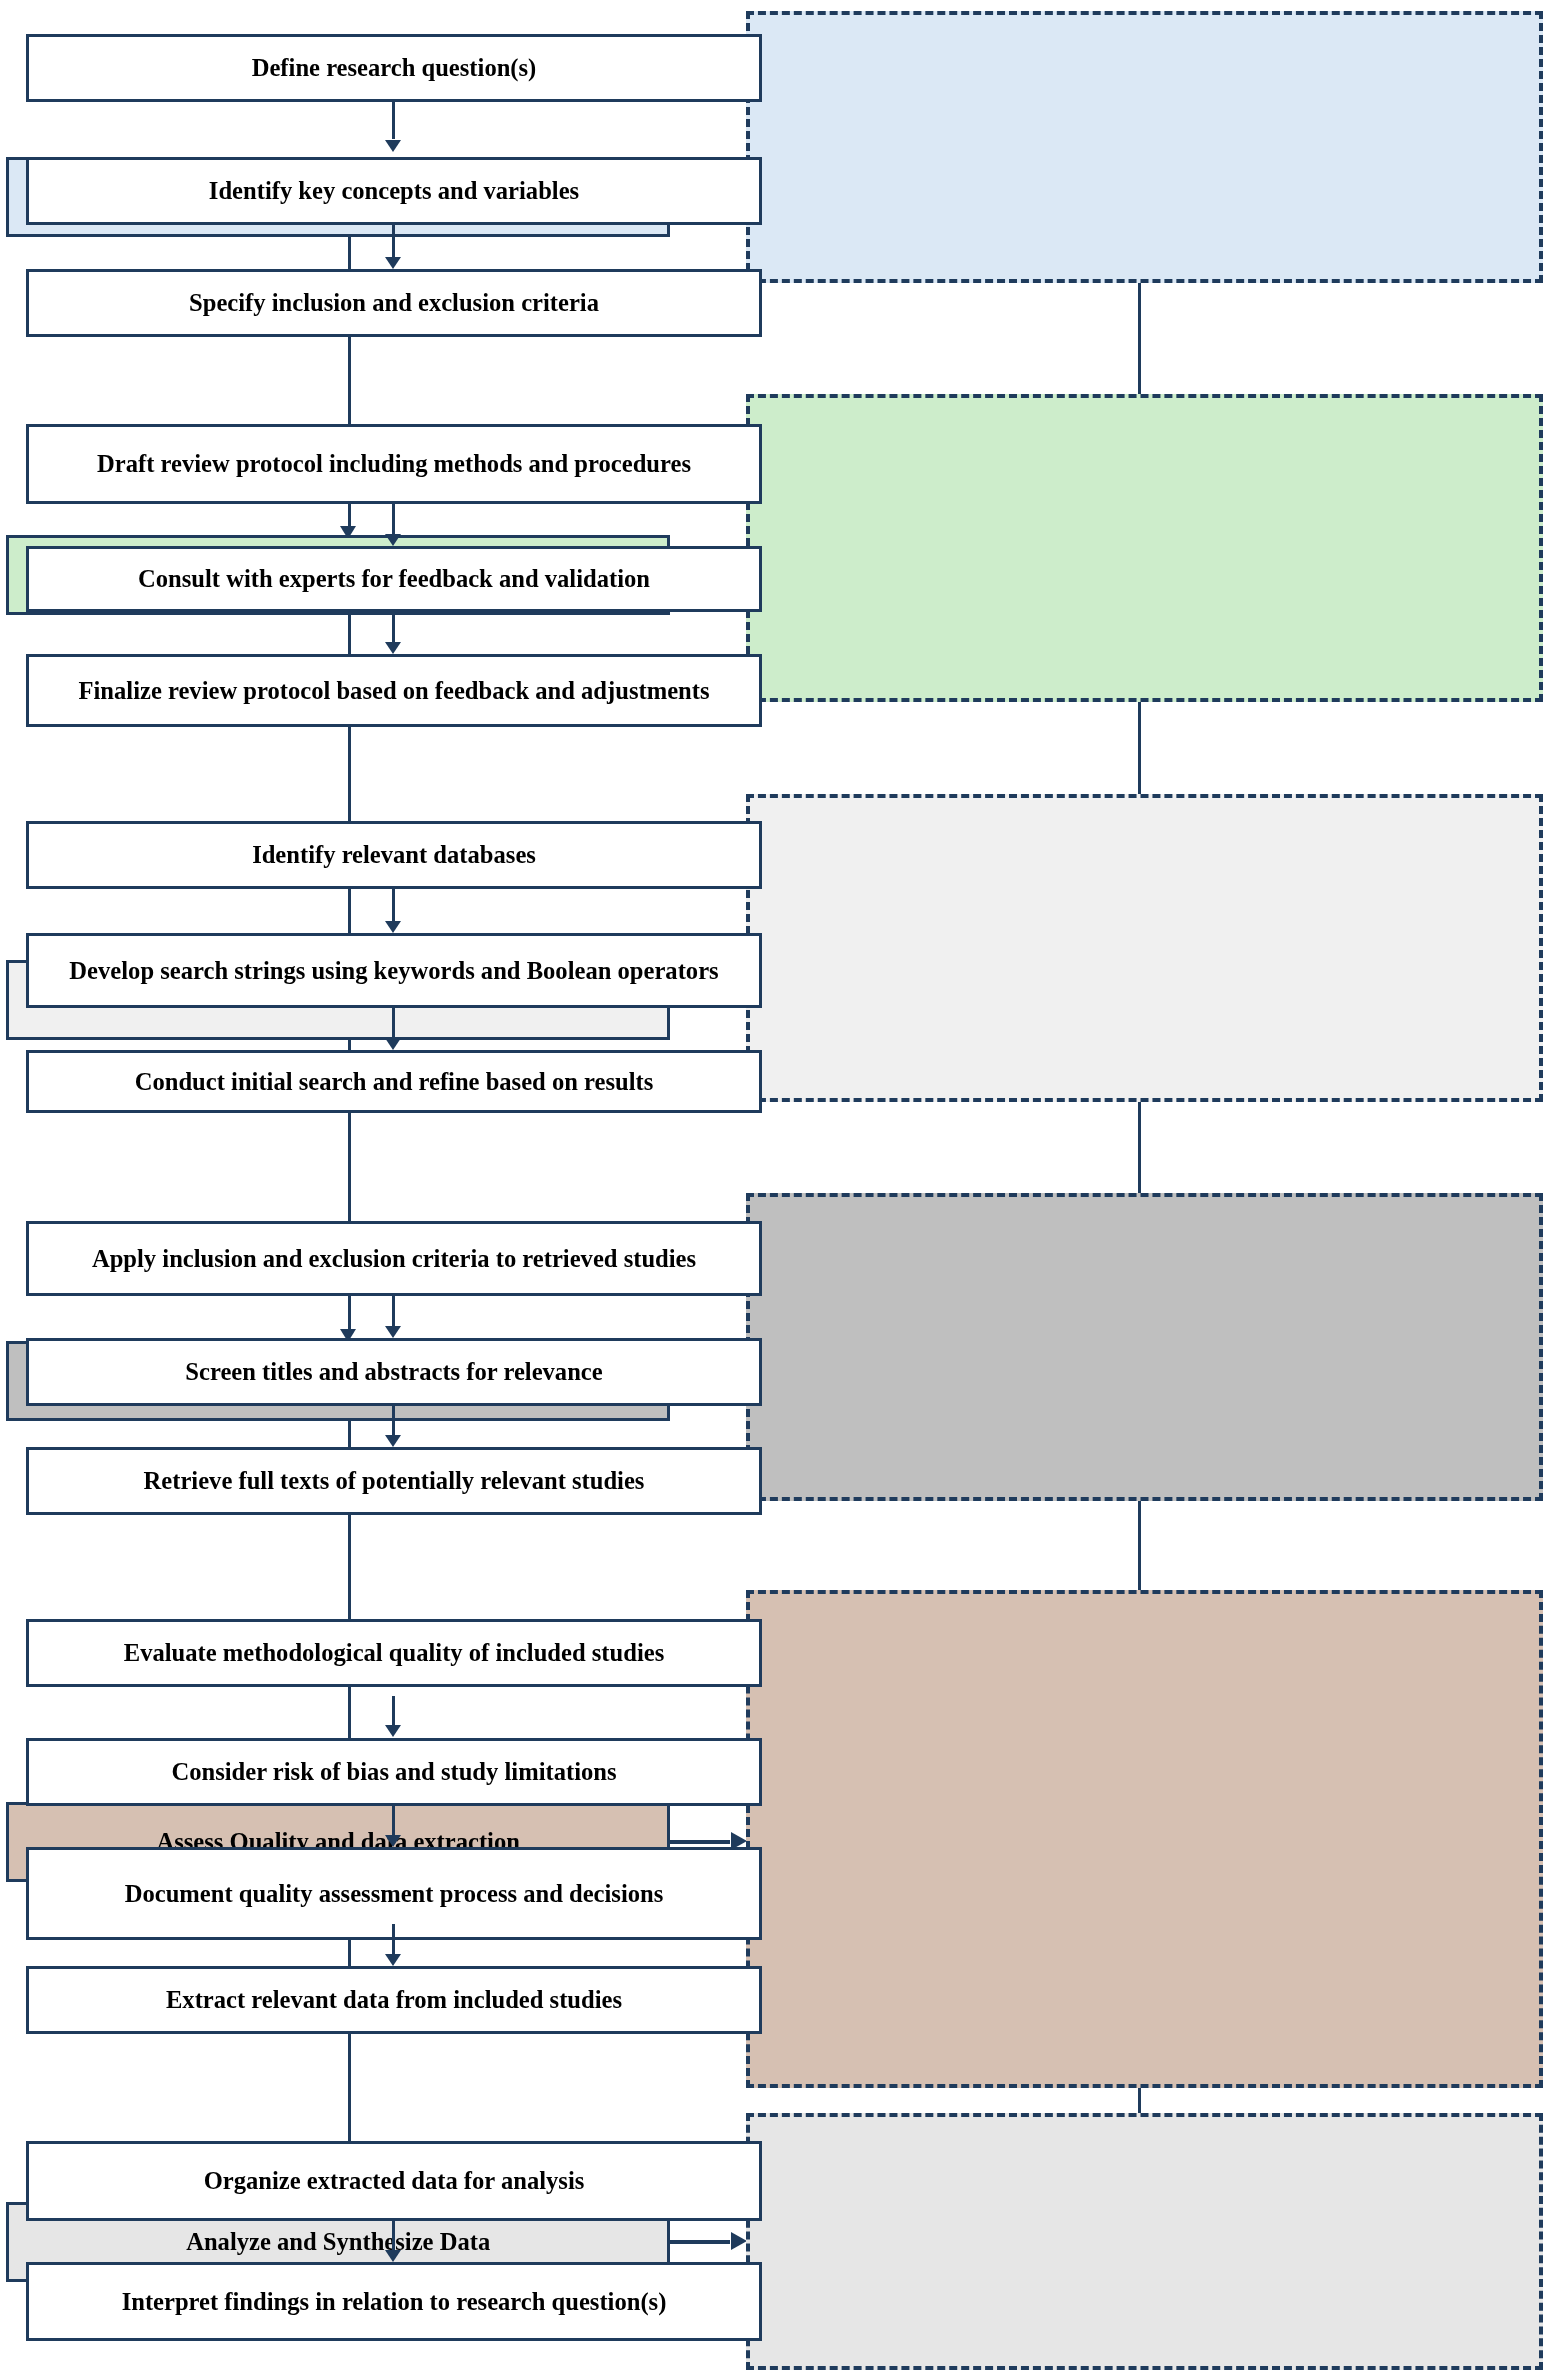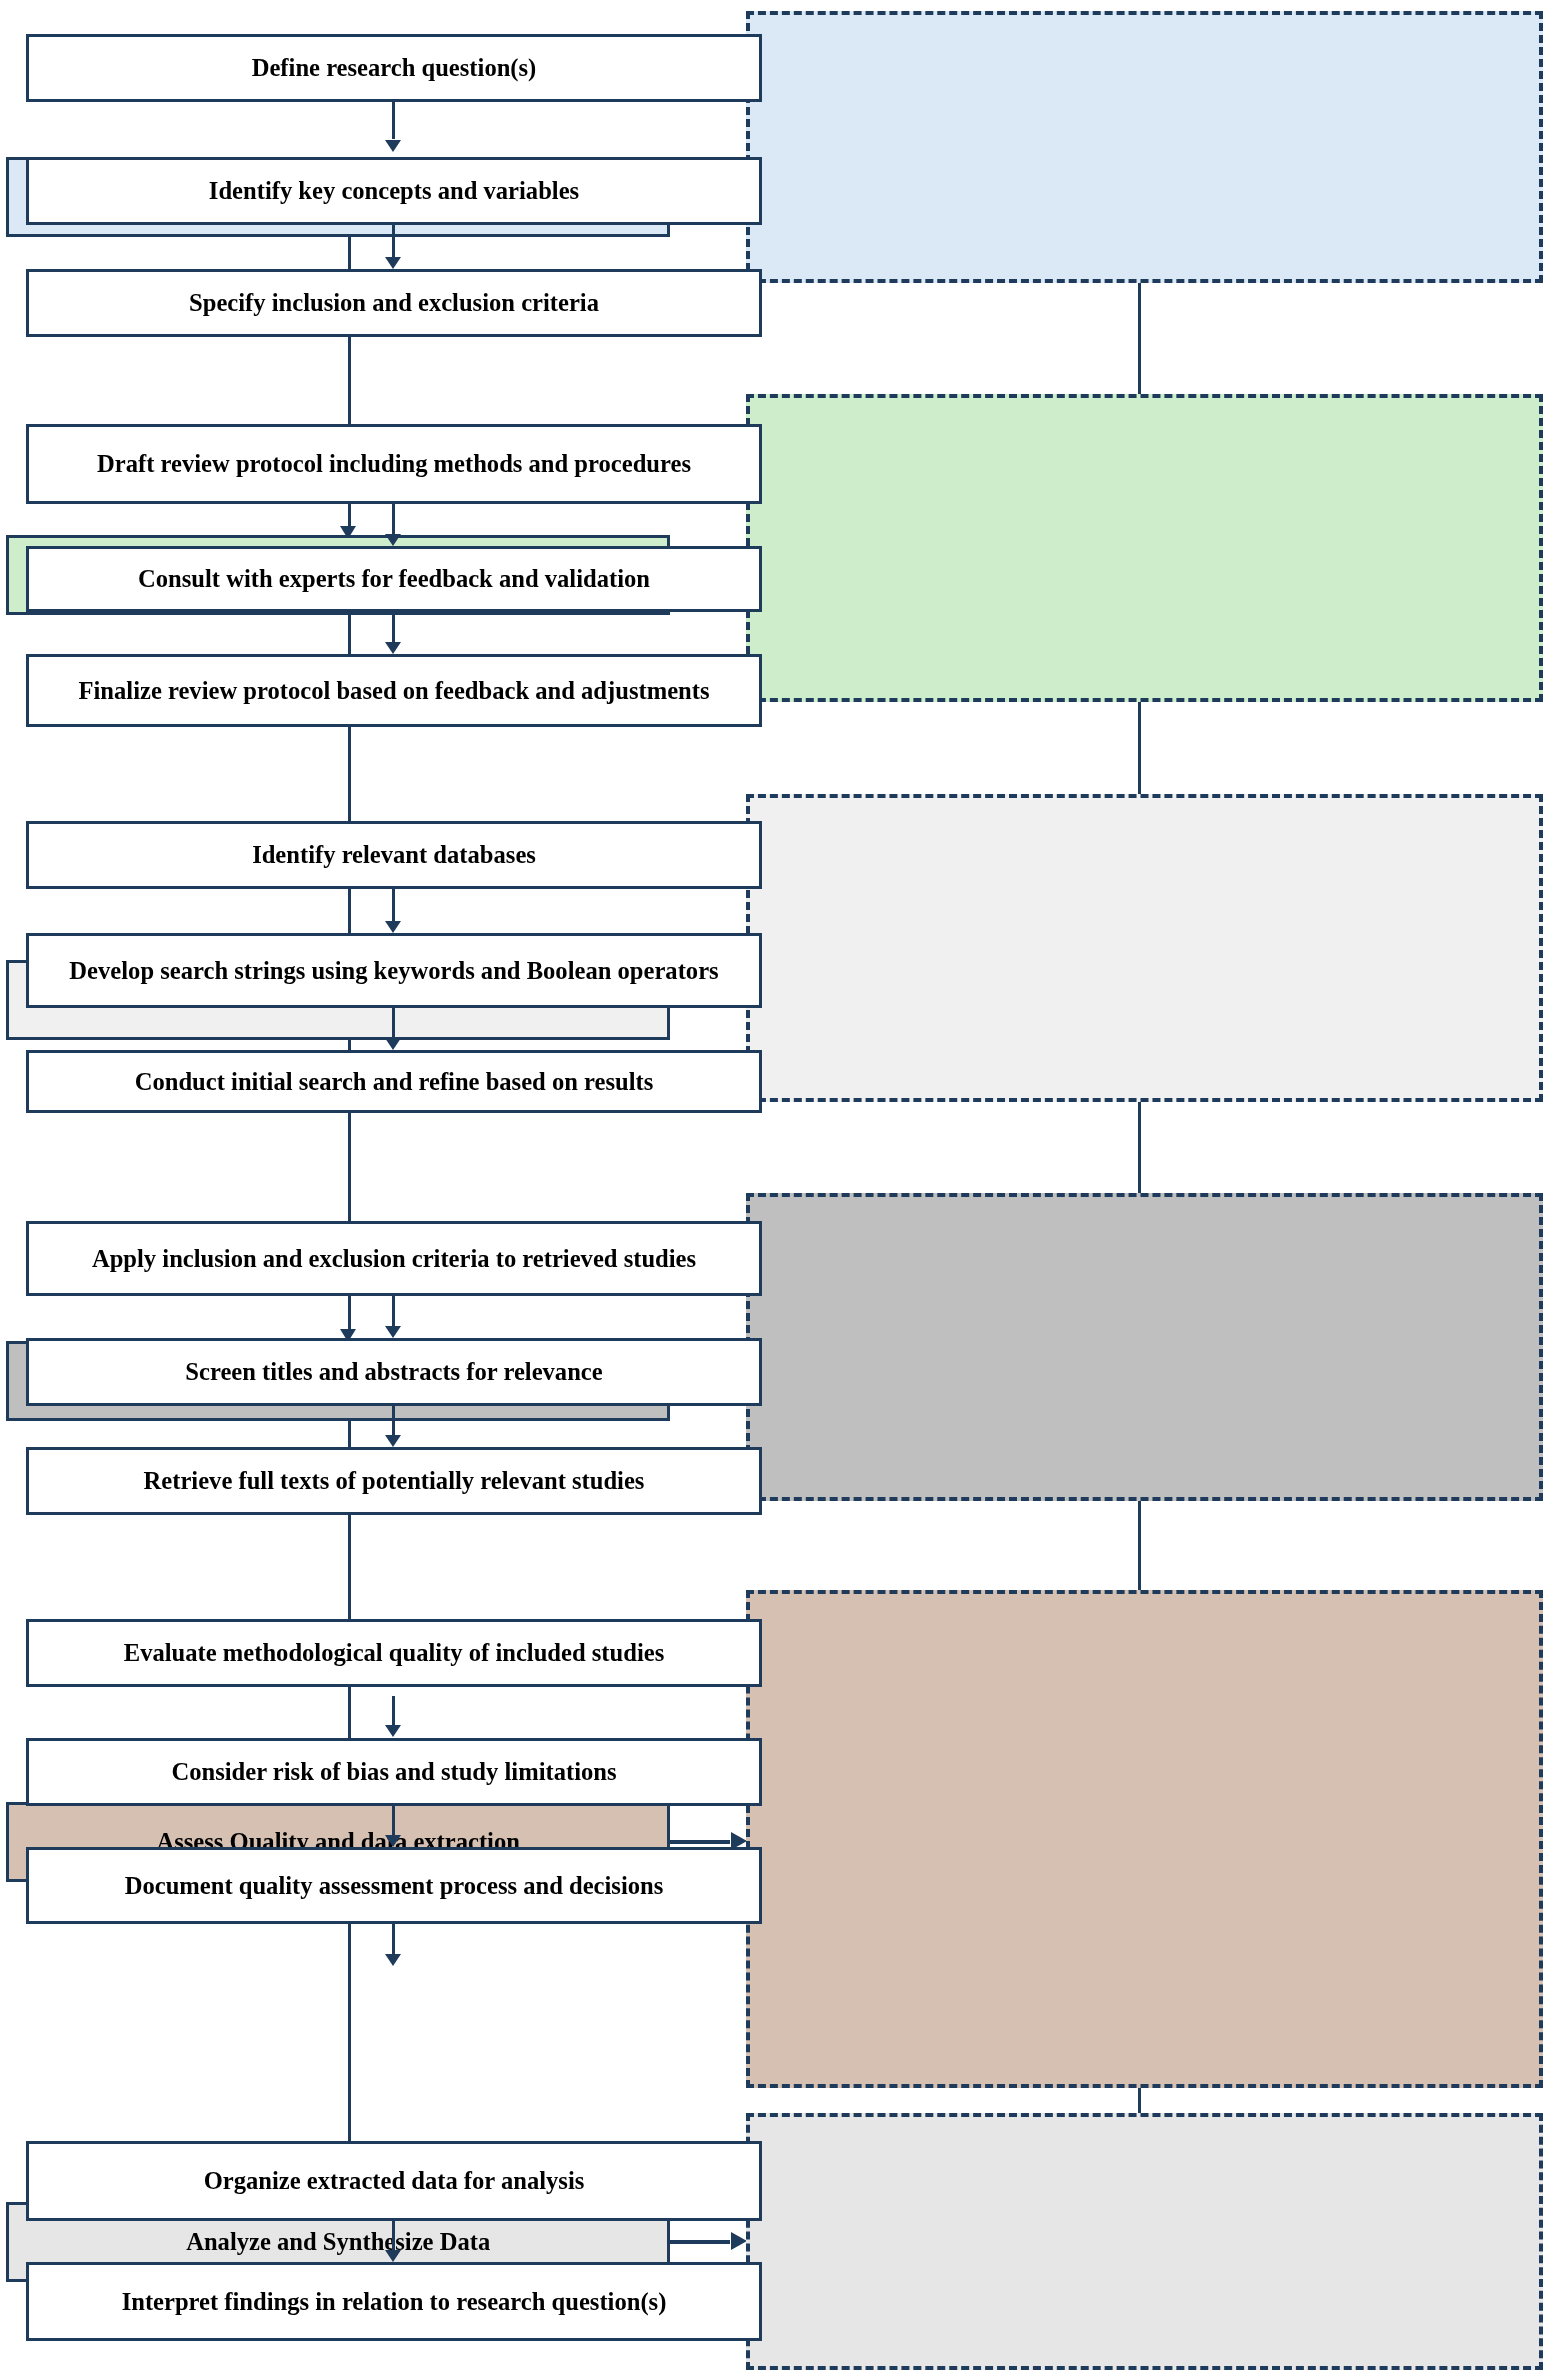--- a/index.html
+++ b/index.html
@@ -265,25 +265,28 @@
   <div class="step-box" style="top:1619px; height:68px;">
     <span>Evaluate methodological quality of included studies</span>
   </div>
   <div class="v-arrow" style="top:1696px; height:29.5px;"></div>
   <div class="v-arrow-head" style="top:1725px;"></div>
   <div class="step-box" style="top:1738px; height:68px;">
     <span>Consider risk of bias and study limitations</span>
   </div>
   <div class="v-arrow" style="top:1805px; height:29.5px;"></div>
   <div class="v-arrow-head" style="top:1835px;"></div>
-  <div class="step-box" style="top:1847px; height:77px;">
+  <div class="step-box" style="top:1847px; height:93px;">
     <span>Document quality assessment process and decisions</span>
   </div>
   <div class="v-arrow" style="top:1924px; height:29.5px;"></div>
   <div class="v-arrow-head" style="top:1954px;"></div>
+  <div class="step-box" style="top:1966px; height:68px;">
+    <span>Extract relevant data from included studies</span>
+  </div>
 
   <div class="stage-box" style="top:2202px; height:80px; background:#e6e6e6;">
     <span>Analyze and Synthesize Data</span>
   </div>
   <div class="h-link" style="left:670px; top:2240px; width:60px;"></div>
   <div class="h-head" style="left:731px; top:2232px;"></div>
 
   <div class="group" style="top:2113px; height:257px; background:#e6e6e6;">
   </div>
   <div class="step-box" style="top:2141px; height:80px;">

